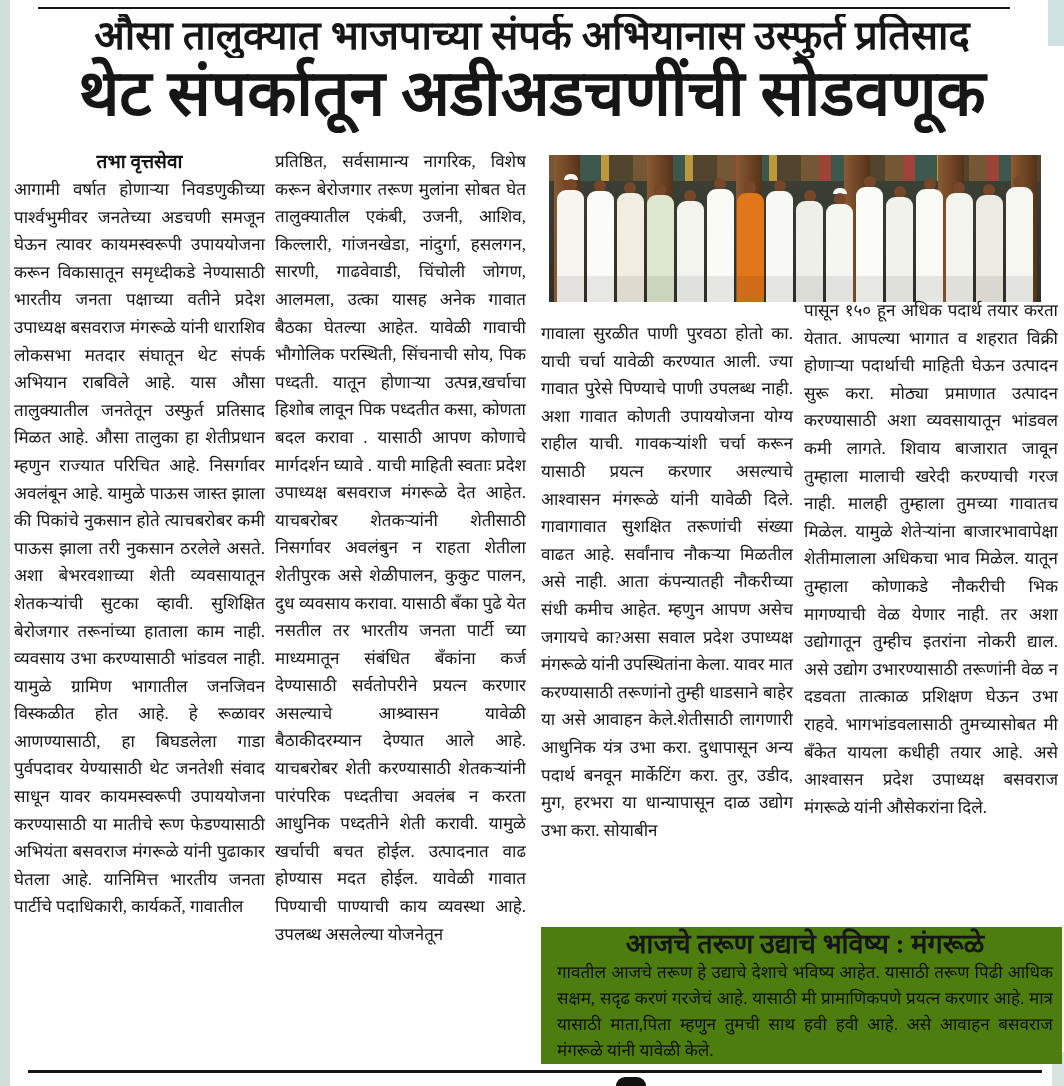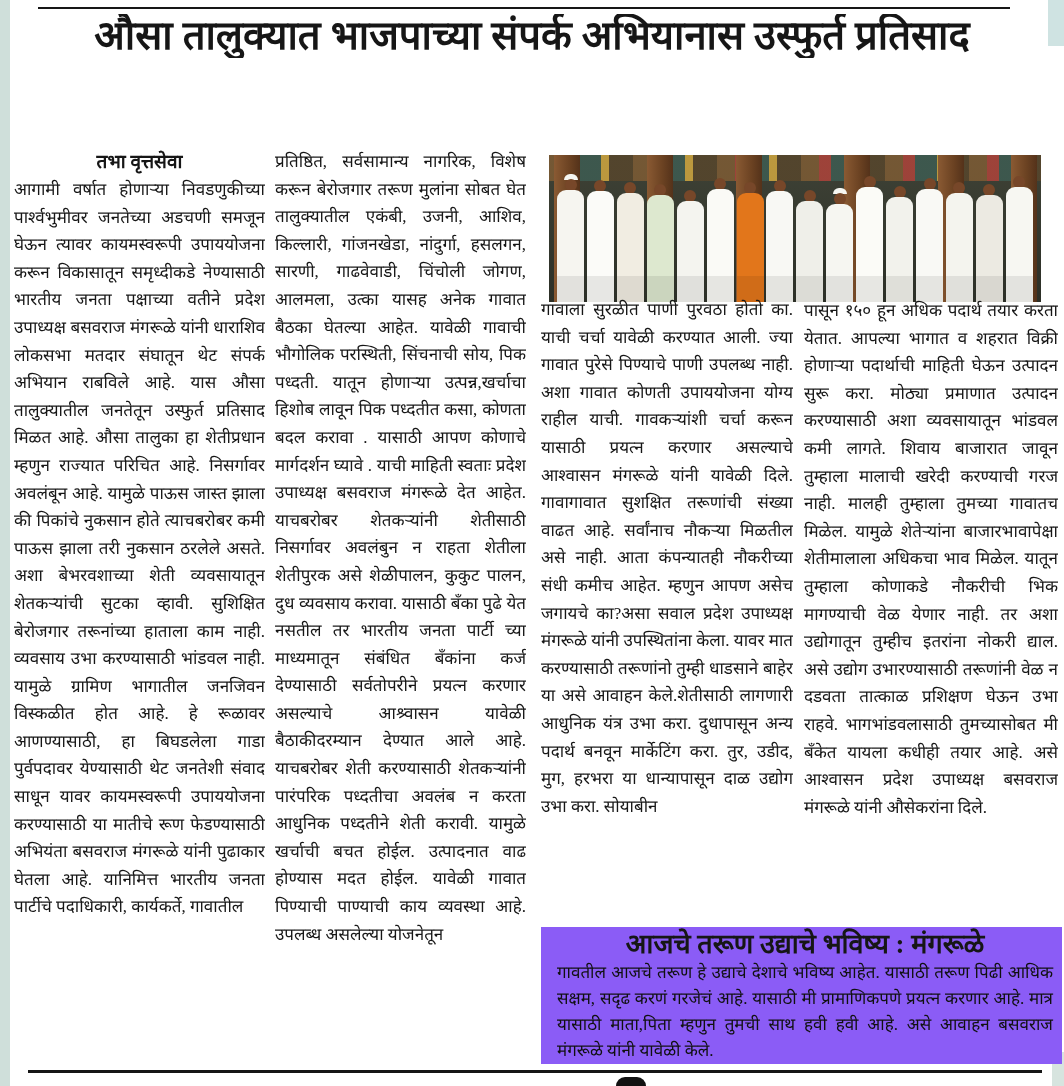--- a/index.html
+++ b/index.html
@@ -16,21 +16,21 @@
     font-size:40px;font-weight:700;text-align:center;line-height:1.1;white-space:nowrap;overflow:hidden;font-family:Liberation Serif, serif;
   }
   .headline{
     position:absolute;left:14px;top:56px;width:1036px;margin:0;
     font-size:64px;font-weight:700;text-align:center;line-height:1.2;white-space:nowrap;overflow:hidden;
   }
   .col{position:absolute;overflow:hidden;text-align:justify;font-size:17px;line-height:27.6px;}
   .byline{font-weight:700;font-size:19px;line-height:28px;text-align:center;}
   .col1{left:14px;top:148px;width:251px;height:916px;}
   .col2{left:275px;top:148px;width:251px;height:916px;}
-  .col3{left:541px;top:296px;width:252px;height:620px;}
+  .col3{left:541px;top:320px;width:252px;height:620px;}
   .col4{left:804px;top:297px;width:254px;height:620px;}
   
   .photo{
     position:absolute;left:549px;top:155px;width:492px;height:147px;overflow:hidden;
     background:linear-gradient(#3f4236 0%,#34382e 55%,#2c2f27 100%);
   }
   .photo-band{
     position:absolute;left:0;top:0;width:100%;height:26px;opacity:.9;
     background:repeating-linear-gradient(90deg,#7a5a34 0 18px,#a8433a 18px 30px,#3d5a50 30px 52px,#c9a23f 52px 60px,#55452c 60px 84px);
   }
@@ -53,20 +53,21 @@
 </head>
 <body>
 
 <div class="page">
   <div class="edge-left"></div>
   <div class="edge-right-top"></div>
   <div class="edge-right-bottom"></div>
   <div class="top-rule"></div>
 
   <h2 class="kicker">औसा तालुक्यात भाजपाच्या संपर्क अभियानास उस्फुर्त प्रतिसाद</h2>
+  <h1 class="headline">थेट संपर्कातून अडीअडचणींची सोडवणूक</h1>
 
   <div class="col col1">
     <div class="byline">
       <div>तभा वृत्तसेवा</div>
     </div>
     <div>आगामी वर्षात होणाऱ्या निवडणुकीच्या पार्श्वभुमीवर जनतेच्या अडचणी समजून घेऊन त्यावर कायमस्वरूपी उपाययोजना करून विकासातून समृध्दीकडे नेण्यासाठी भारतीय जनता पक्षाच्या वतीने प्रदेश उपाध्यक्ष बसवराज मंगरूळे यांनी धाराशिव लोकसभा मतदार संघातून थेट संपर्क अभियान राबविले आहे. यास औसा तालुक्यातील जनतेतून उस्फुर्त प्रतिसाद मिळत आहे. औसा तालुका हा शेतीप्रधान म्हणुन राज्यात परिचित आहे. निसर्गावर अवलंबून आहे. यामुळे पाऊस जास्त झाला की पिकांचे नुकसान होते त्याचबरोबर कमी पाऊस झाला तरी नुकसान ठरलेले असते. अशा बेभरवशाच्या शेती व्यवसायातून शेतकऱ्यांची सुटका व्हावी. सुशिक्षित बेरोजगार तरूनांच्या हाताला काम नाही. व्यवसाय उभा करण्यासाठी भांडवल नाही. यामुळे ग्रामिण भागातील जनजिवन विस्कळीत होत आहे. हे रूळावर आणण्यासाठी, हा बिघडलेला गाडा पुर्वपदावर येण्यासाठी थेट जनतेशी संवाद साधून यावर कायमस्वरूपी उपाययोजना करण्यासाठी या मातीचे रूण फेडण्यासाठी अभियंता बसवराज मंगरूळे यांनी पुढाकार घेतला आहे. यानिमित्त भारतीय जनता पार्टीचे पदाधिकारी, कार्यकर्ते, गावातील</div>
   </div>
 
   <div class="col col2">
     <div>प्रतिष्ठित, सर्वसामान्य नागरिक, विशेष करून बेरोजगार तरूण मुलांना सोबत घेत तालुक्यातील एकंबी, उजनी, आशिव, किल्लारी, गांजनखेडा, नांदुर्गा, हसलगन, सारणी, गाढवेवाडी, चिंचोली जोगण, आलमला, उत्का यासह अनेक गावात बैठका घेतल्या आहेत. यावेळी गावाची भौगोलिक परस्थिती, सिंचनाची सोय, पिक पध्दती. यातून होणाऱ्या उत्पन्न,खर्चाचा हिशोब लावून पिक पध्दतीत कसा, कोणता बदल करावा . यासाठी आपण कोणाचे मार्गदर्शन घ्यावे . याची माहिती स्वताः प्रदेश उपाध्यक्ष बसवराज मंगरूळे देत आहेत. याचबरोबर शेतकऱ्यांनी शेतीसाठी निसर्गावर अवलंबुन न राहता शेतीला शेतीपुरक असे शेळीपालन, कुकुट पालन, दुध व्यवसाय करावा. यासाठी बँका पुढे येत नसतील तर भारतीय जनता पार्टी च्या माध्यमातून संबंधित बँकांना कर्ज देण्यासाठी सर्वतोपरीने प्रयत्न करणार असल्याचे आश्र्वासन यावेळी बैठाकीदरम्यान देण्यात आले आहे. याचबरोबर शेती करण्यासाठी शेतकऱ्यांनी पारंपरिक पध्दतीचा अवलंब न करता आधुनिक पध्दतीने शेती करावी. यामुळे खर्चाची बचत होईल. उत्पादनात वाढ होण्यास मदत होईल. यावेळी गावात पिण्याची पाण्याची काय व्यवस्था आहे. उपलब्ध असलेल्या योजनेतून</div>
@@ -153,20 +154,20 @@
   </div>
 
   <div class="col col3">
     <div>गावाला सुरळीत पाणी पुरवठा होतो का. याची चर्चा यावेळी करण्यात आली.  ज्या गावात पुरेसे पिण्याचे पाणी उपलब्ध नाही. अशा गावात कोणती उपाययोजना योग्य राहील याची. गावकऱ्यांशी चर्चा करून यासाठी प्रयत्न करणार असल्याचे आश्वासन मंगरूळे यांनी यावेळी दिले. गावागावात सुशक्षित तरूणांची संख्या वाढत आहे. सर्वांनाच नौकऱ्या मिळतील असे नाही. आता कंपन्यातही नौकरीच्या संधी कमीच आहेत. म्हणुन आपण असेच जगायचे का?असा सवाल प्रदेश उपाध्यक्ष मंगरूळे यांनी उपस्थितांना केला. यावर मात करण्यासाठी तरूणांनो तुम्ही धाडसाने बाहेर या असे आवाहन केले.शेतीसाठी लागणारी आधुनिक यंत्र उभा करा.  दुधापासून अन्य पदार्थ बनवून मार्केटिंग करा. तुर, उडीद, मुग, हरभरा या धान्यापासून दाळ उद्योग उभा करा. सोयाबीन</div>
   </div>
 
   <div class="col col4">
     <div>पासून १५० हून अधिक पदार्थ तयार करता येतात. आपल्या भागात व शहरात विक्री होणाऱ्या पदार्थाची माहिती घेऊन उत्पादन सुरू करा. मोठ्या प्रमाणात उत्पादन करण्यासाठी अशा व्यवसायातून भांडवल कमी लागते. शिवाय बाजारात जावून तुम्हाला मालाची खरेदी करण्याची गरज नाही. मालही तुम्हाला तुमच्या गावातच मिळेल. यामुळे शेतेऱ्यांना बाजारभावापेक्षा शेतीमालाला अधिकचा भाव मिळेल. यातून तुम्हाला कोणाकडे नौकरीची भिक मागण्याची वेळ येणार नाही. तर अशा उद्योगातून तुम्हीच इतरांना नोकरी द्याल. असे उद्योग उभारण्यासाठी तरूणांनी वेळ न दडवता तात्काळ प्रशिक्षण घेऊन उभा राहवे. भागभांडवलासाठी तुमच्यासोबत मी बँकेत यायला कधीही तयार आहे. असे आश्वासन प्रदेश उपाध्यक्ष बसवराज मंगरूळे यांनी औसेकरांना दिले.</div>
   </div>
 
-  <div class="highlight" id="highlight" style="background: #8b5cf6; padding-left: 16px;">
+  <div class="highlight" id="highlight" style="background: #4d7c0f; padding-left: 16px;">
     <div class="hl-head">आजचे तरूण उद्याचे भविष्य : मंगरूळे</div>
     <div class="hl-body">गावतील आजचे तरूण हे उद्याचे देशाचे भविष्य आहेत. यासाठी तरूण पिढी आधिक सक्षम, सदृढ करणं गरजेचं आहे. यासाठी मी प्रामाणिकपणे प्रयत्न करणार आहे. मात्र यासाठी माता,पिता म्हणुन तुमची साथ हवी हवी आहे. असे आवाहन बसवराज मंगरूळे यांनी यावेळी केले.</div>
   </div>
 
   <div class="bottom-rule"></div>
   <div class="bottom-logo"></div>
 </div>
 
 </body></html>

